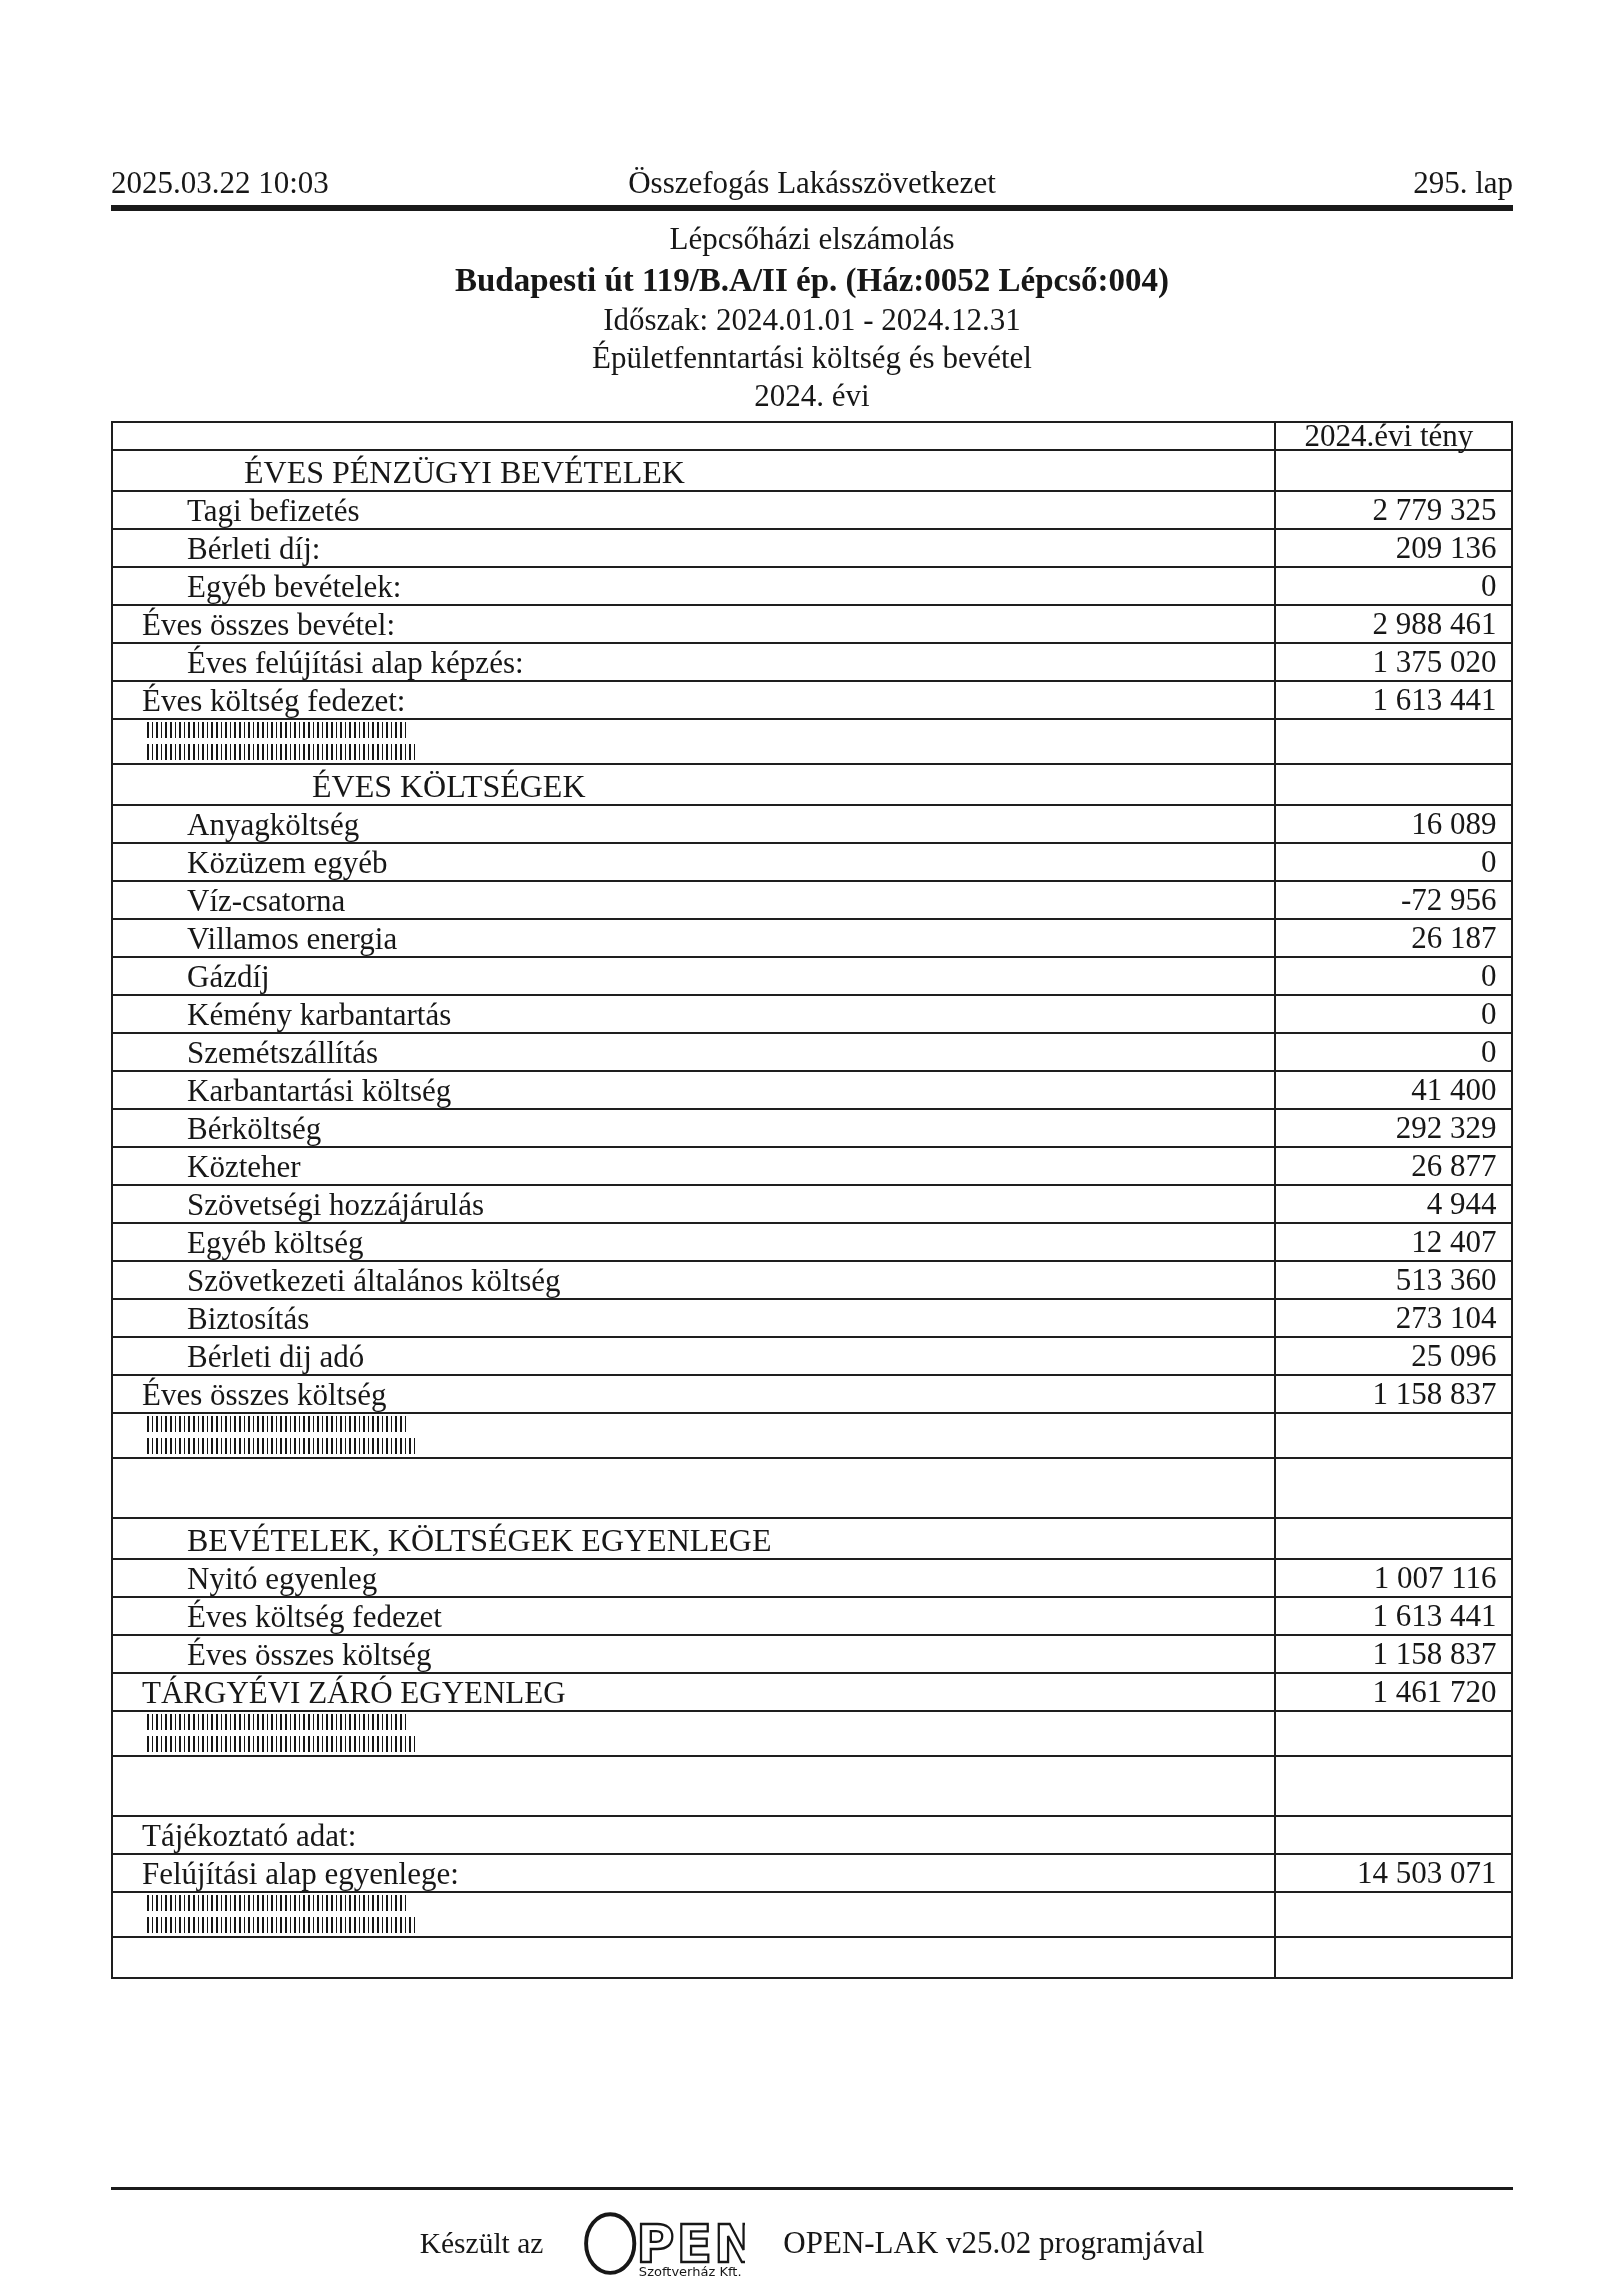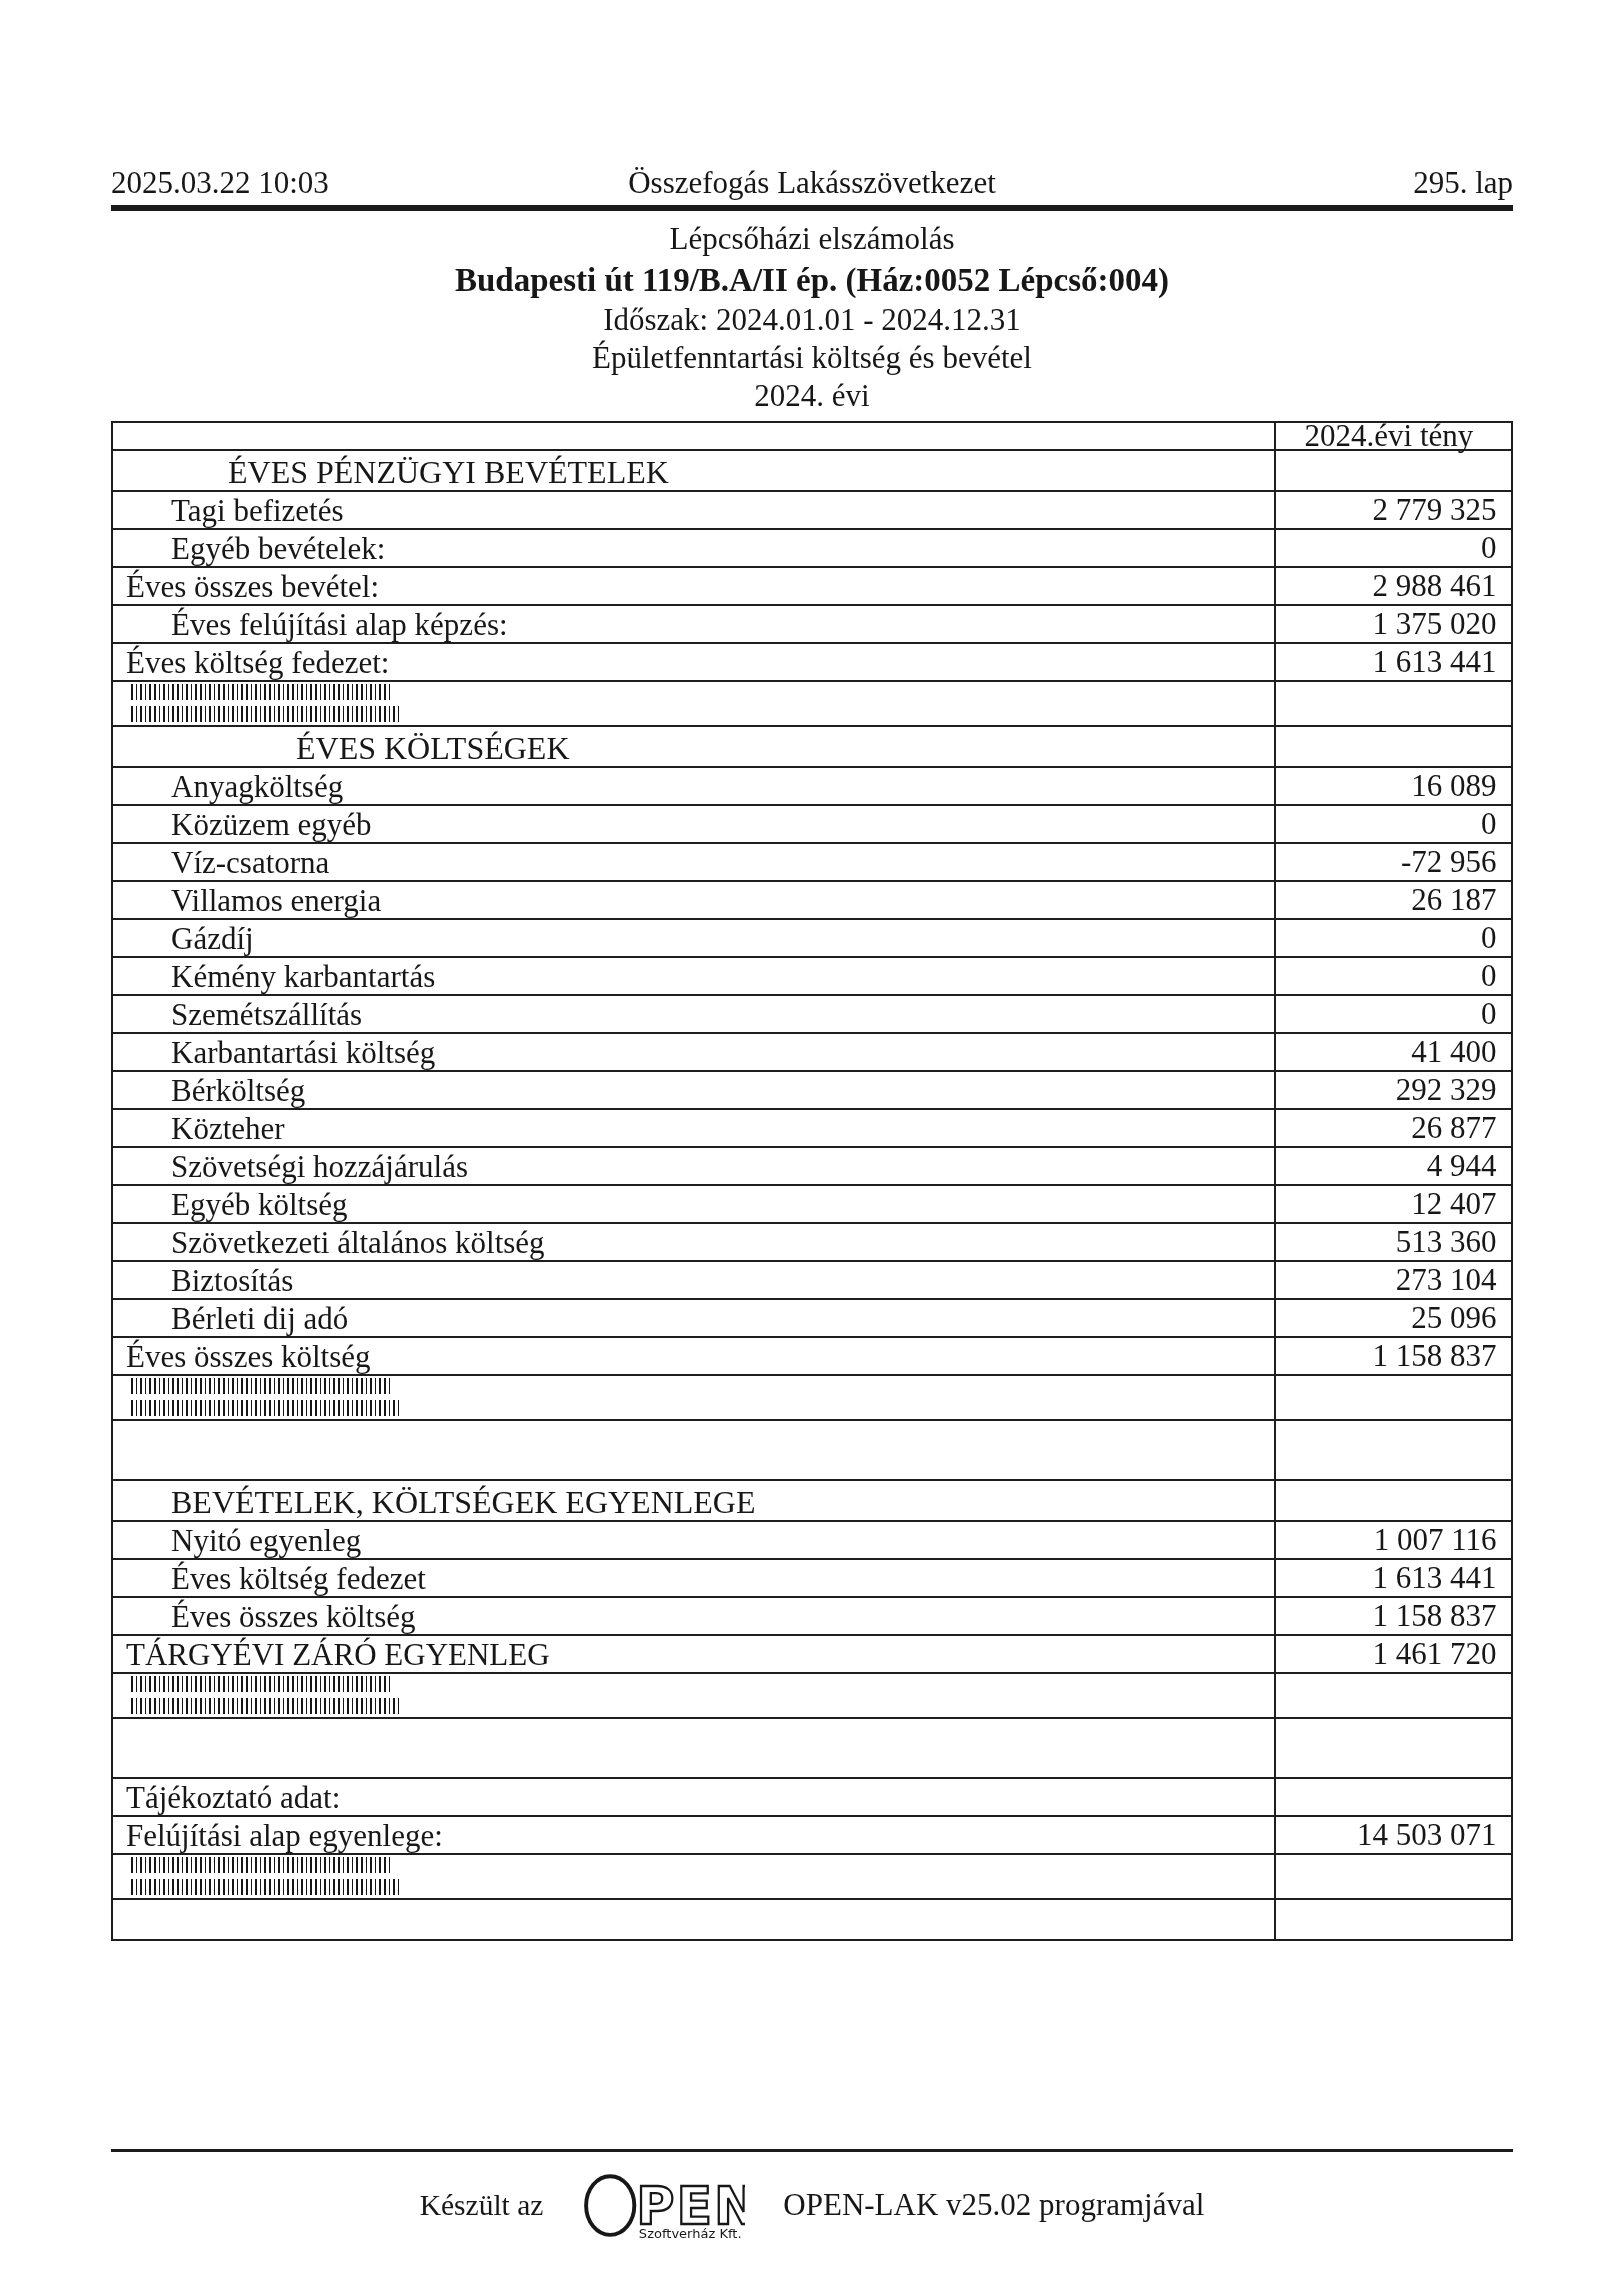--- a/index.html
+++ b/index.html
@@ -20,21 +20,21 @@
   .title-block{text-align:center;}
   .t1{font-size:31px;line-height:39px;margin-top:8.5px;}
   .t2{font-size:33px;line-height:41px;font-weight:bold;margin-top:1.3px;}
   .t3,.t4,.t5{font-size:31px;line-height:38px;}
 
   
   .fin-table{margin-top:6.5px;border:2px solid #1e1e1e;}
   .trow{display:flex;height:38px;box-sizing:border-box;border-bottom:2.6px solid #1e1e1e;}
   .trow:last-child{border-bottom:none;}
   .cell{box-sizing:border-box;}
-  .cell-label{flex:1;display:flex;align-items:flex-end;padding-bottom:1.3px;font-size:31px;line-height:1.02;white-space:nowrap;}
+  .cell-label{flex:1;display:flex;align-items:flex-end;padding-bottom:1.3px;font-size:31px;line-height:1.02;white-space:nowrap;margin-left:16px;}
   .cell-value{width:237px;border-left:2px solid #1e1e1e;display:flex;justify-content:flex-end;align-items:flex-start;
               padding:2px 14.4px 0 5.2px;font-size:31px;line-height:1.02;white-space:nowrap;}
   .row--header{height:28px;}
   .row--header .cell-value{justify-content:center;align-items:center;padding-top:0;}
   .row--section{height:41px;}
   .row--section .cell-label{font-size:32px;}
   .row--data{height:38px;}
   .row--barcode{height:45px;}
   .row--barcode .cell-label{padding-left:18.3px;padding-bottom:2.6px;}
   .row--empty{height:60px;}
@@ -84,20 +84,24 @@
     </div>
         <div class="trow row--section">
       <div class="cell cell-label indent-2">ÉVES PÉNZÜGYI BEVÉTELEK</div>
       <div class="cell cell-value"></div>
     </div>
         <div class="trow row--data">
       <div class="cell cell-label indent-1">Tagi befizetés</div>
       <div class="cell cell-value">2 779 325</div>
     </div>
         <div class="trow row--data">
+      <div class="cell cell-label indent-1">Bérleti díj:</div>
+      <div class="cell cell-value">209 136</div>
+    </div>
+        <div class="trow row--data">
       <div class="cell cell-label indent-1">Egyéb bevételek:</div>
       <div class="cell cell-value">0</div>
     </div>
         <div class="trow row--data">
       <div class="cell cell-label indent-0">Éves összes bevétel:</div>
       <div class="cell cell-value">2 988 461</div>
     </div>
         <div class="trow row--data">
       <div class="cell cell-label indent-1">Éves felújítási alap képzés:</div>
       <div class="cell cell-value">1 375 020</div>

